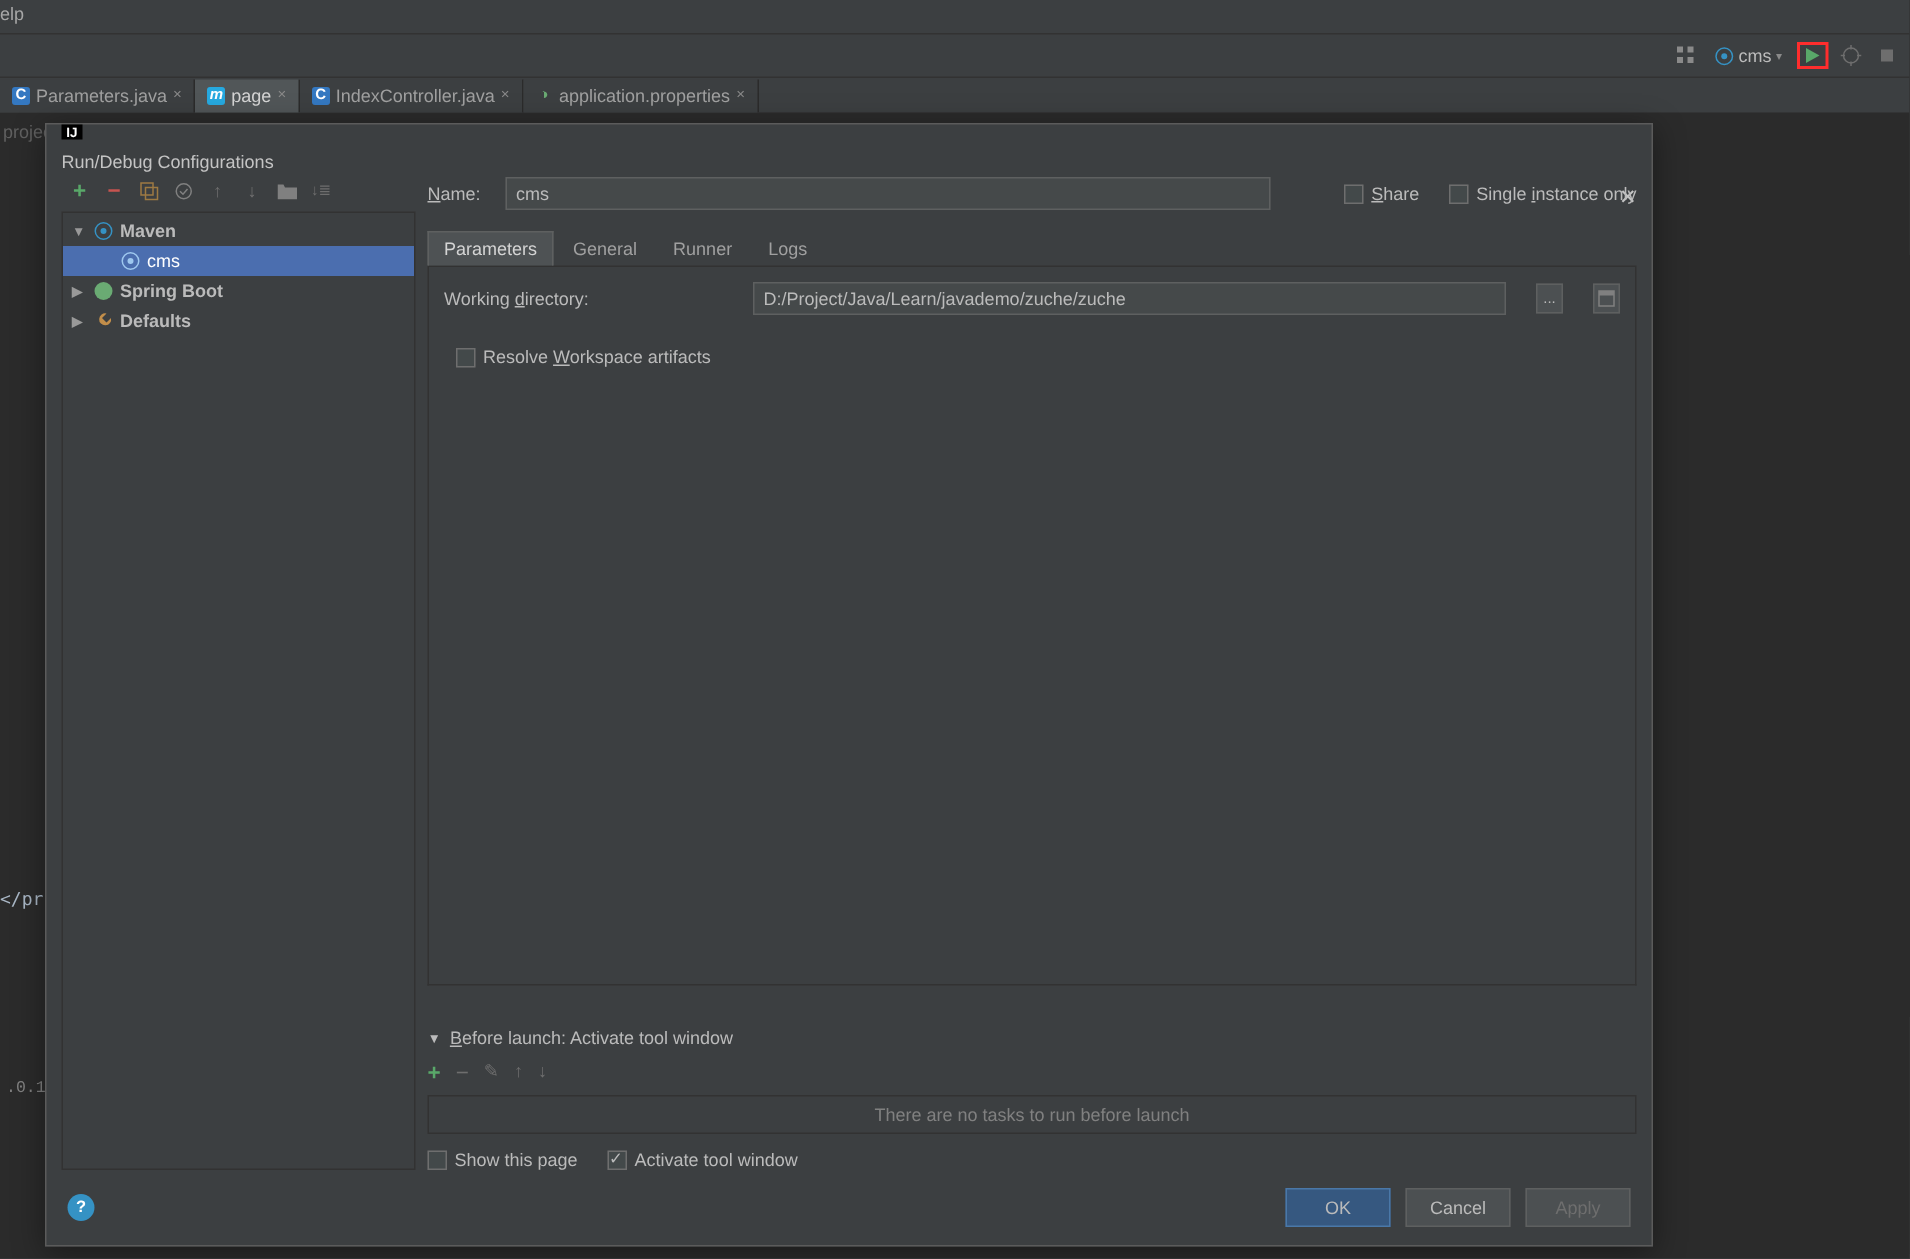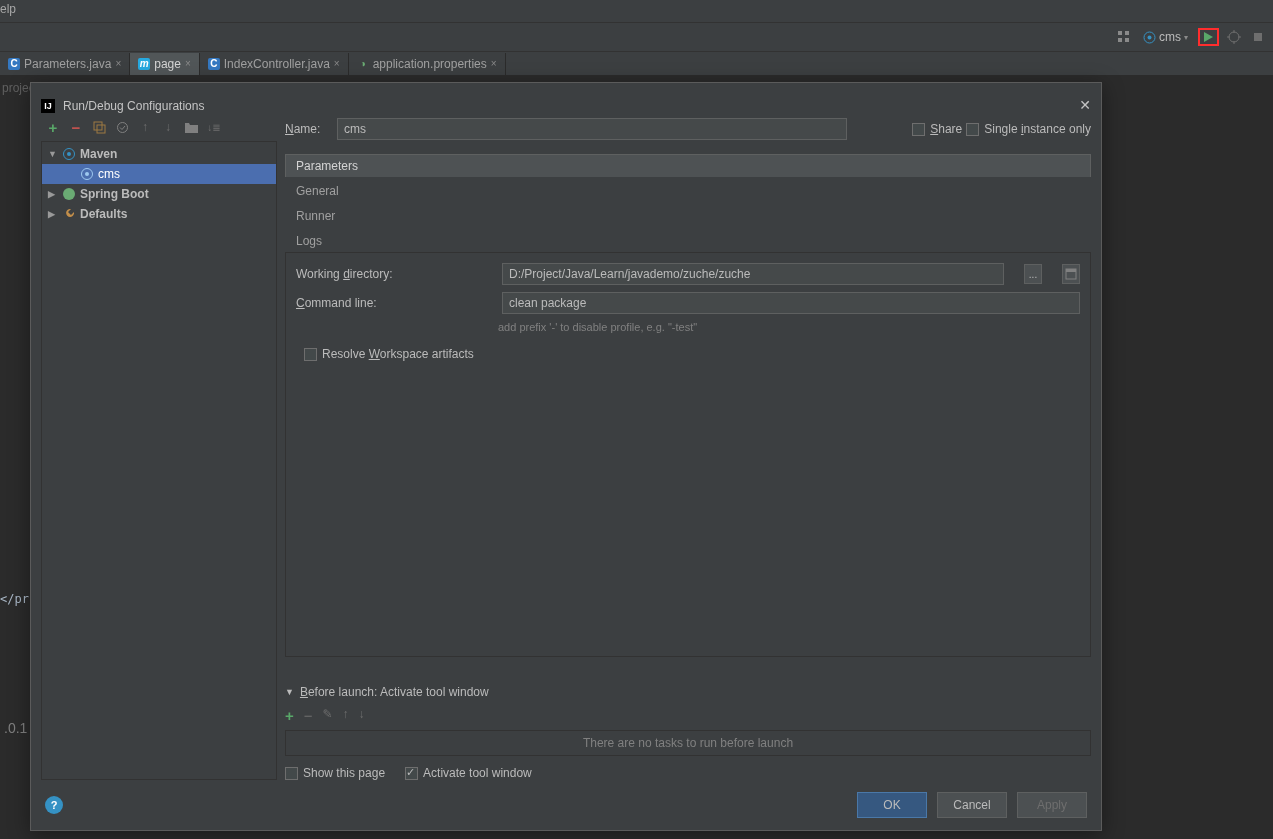--- a/index.html
+++ b/index.html
@@ -16,49 +16,49 @@
 
 .tabs-row { height: 24px; background: #3c3f41; display: flex; align-items: center; border-bottom: 1px solid #2b2b2b; }
 .editor-tab { display: flex; align-items: center; padding: 0 8px; height: 22px; gap: 4px; color: #a0a0a0; border-right: 1px solid #2b2b2b; background: #3c3f41; }
 .editor-tab.active { background: #515658; color: #d4d4d4; }
 .tab-icon { width: 12px; height: 12px; display: inline-flex; align-items: center; justify-content: center; font-size: 10px; font-weight: bold; border-radius: 2px; }
 .tab-close { font-size: 10px; color: #8a8a8a; }
 
 .editor-bg { position: absolute; left: 0; top: 76px; width: 1273px; height: 760px; background: #2b2b2b; }
 .editor-gutter { position: absolute; left: 0; top: 80px; color: #606060; font-family: monospace; font-size: 11px; line-height: 16px; }
 .editor-gutter div { padding-left: 2px; }
-.bottom-strip { position: absolute; left: 4px; top: 720px; font-size: 14px; color: #808080; }
+.bottom-strip { position: absolute; left: 4px; top: 720px; font-size: 11px; color: #808080; font-family: Liberation Mono, monospace; }
 
 
 .dialog { position: absolute; left: 30px; top: 82px; width: 1072px; height: 749px; background: #3c3f41; border: 1px solid #5b5b5b; box-shadow: 0 4px 20px rgba(0,0,0,.4); display: flex; flex-direction: column; }
-.dialog-title { height: 30px; display: flex; align-items: flex-end; padding: 0 10px; color: #c4c4c4; gap: 8px; }
+.dialog-title { height: 30px; display: flex; align-items: flex-start; padding: 0 10px; color: #c4c4c4; gap: 8px; flex-direction: column; }
 .dialog-title .close { margin-left: auto; font-size: 14px; cursor: pointer; }
 
 .dialog-body { flex: 1; display: flex; padding: 0 10px 0 10px; gap: 8px; }
 .left-panel { width: 236px; display: flex; flex-direction: column; }
 .panel-toolbar { height: 28px; display: flex; align-items: center; gap: 7px; padding: 0 4px; color: #808080; }
 .tb-icon { width: 16px; height: 16px; display: flex; align-items: center; justify-content: center; }
 .plus-green { color: #59a869; font-size: 15px; font-weight: bold; }
 .minus-red { color: #c75450; font-size: 15px; font-weight: bold; }
 
 .tree { flex: 1; background: #3c3f41; border: 1px solid #323232; overflow: auto; padding-top: 2px; }
 .tree-row { display: flex; align-items: center; height: 20px; padding-left: 6px; gap: 4px; color: #bbb; }
 .tree-row.bold { font-weight: bold; }
 .tree-row.selected { background: #4b6eaf; color: #fff; }
 .tree-arrow { width: 10px; color: #999; font-size: 9px; }
 
 .right-panel { flex: 1; display: flex; flex-direction: column; padding-top: 3px; }
 .name-row { display: flex; align-items: center; gap: 10px; height: 26px; margin-bottom: 12px; }
 .name-row label { min-width: 42px; }
 .name-input { flex: 0 0 510px; height: 22px; background: #45494a; border: 1px solid #5e6060; color: #bbb; padding: 0 6px; }
-.checkboxes-right { margin-left: auto; display: flex; gap: 4px; align-items: flex-end; }
+.checkboxes-right { margin-left: auto; display: flex; gap: 20px; align-items: flex-end; }
 .cb { width: 13px; height: 13px; border: 1px solid #6e6e6e; background: #43494a; display: inline-block; vertical-align: middle; margin-right: 5px; position: relative; }
 .cb.checked::after { content: "✓"; color: #bbb; font-size: 11px; position: absolute; top: -2px; left: 0; }
 
-.tabbar { display: flex; gap: 2px; border-bottom: 1px solid #323232; flex-direction: column; }
+.tabbar { display: flex; gap: 2px; border-bottom: 1px solid #323232; }
 .tabbar .tab { padding: 4px 10px; color: #a0a0a0; border: 1px solid transparent; border-bottom: none; cursor: pointer; }
 .tabbar .tab.active { background: #4e5254; border-color: #5e6060; color: #d4d4d4; }
 
 .form-area { flex: 1; border: 1px solid #323232; border-top: none; padding: 10px 10px; background: #3c3f41; display: flex; flex-direction: column; }
 .form-row { display: flex; align-items: center; margin-bottom: 7px; gap: 20px; }
 .form-row label { width: 186px; }
 .form-input { flex: 1; height: 22px; background: #45494a; border: 1px solid #5e6060; color: #bbb; padding: 0 6px; }
 .browse-btn, .expand-btn { width: 18px; height: 20px; background: #4c5052; border: 1px solid #5e6060; color: #bbb; font-size: 10px; display: flex; align-items: center; justify-content: center; }
 .hint-text { font-size: 11px; color: #808080; margin-left: 202px; }
 
@@ -249,25 +249,20 @@
           <label>Working <span class="u">d</span>irectory:</label>
           <input class="form-input" value="D:/Project/Java/Learn/javademo/zuche/zuche" style="">
           <div class="browse-btn">...</div>
           <div class="expand-btn">
               <svg width="12" height="12">
                 <rect x="1" y="1" width="10" height="10" fill="none" stroke="#808080"></rect>
                 <rect x="1" y="1" width="10" height="3" fill="#808080"></rect>
               </svg>
             </div>
         </div>
-        <div class="form-row">
-          <label><span class="u">C</span>ommand line:</label>
-          <input class="form-input" value="clean package" style="">
-        </div>
-        <div class="hint-text">add prefix '-' to disable profile, e.g. "-test"</div>
         <div style="margin-top:14px;">
           <label><span class="cb" style="margin-left:8px;"></span>Resolve <span class="u">W</span>orkspace artifacts</label>
         </div>
 
         <div style="flex:1;"></div>
       </div>
 
       <div class="before-launch">
         <div class="bl-header">
           <span style="font-size:9px;">▼</span>

